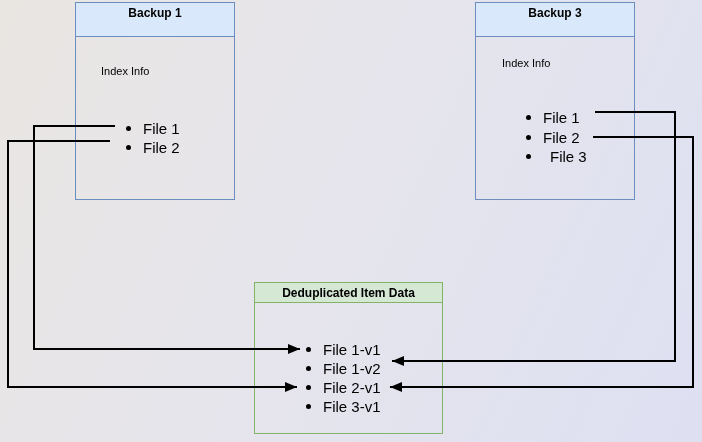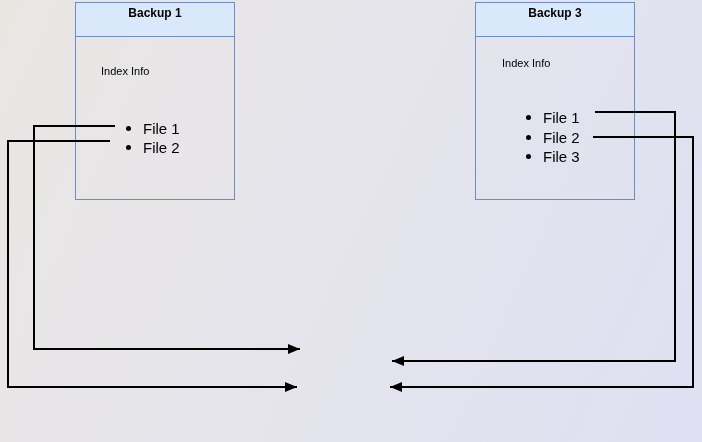--- a/index.html
+++ b/index.html
@@ -98,26 +98,45 @@
     <div class="node-header">Backup 3</div>
     <div class="subtitle" style="left:26px; top:52px;">Index Info</div>
     <div class="li" style="left:50px; top:105px;">
       <span class="dot"></span>
       <span class="li-label">File 1</span>
     </div>
     <div class="li" style="left:50px; top:125px;">
       <span class="dot"></span>
       <span class="li-label">File 2</span>
     </div>
-    <div class="li" style="left:50px; top:144px;">
+    <div class="li" style="left:50px; top:144px;gap:7px;">
       <span class="dot"></span>
       <span class="li-label">File 3</span>
     </div>
   </div>
 
+  <div class="node green" style="left:254px; top:282px; width:189px; height:152px;">
+    <div class="node-header">Deduplicated Item Data</div>
+    <div class="li" style="left:51px; top:57px;">
+      <span class="dot"></span>
+      <span class="li-label">File 1-v1</span>
+    </div>
+    <div class="li" style="left:51px; top:76px;">
+      <span class="dot"></span>
+      <span class="li-label">File 1-v2</span>
+    </div>
+    <div class="li" style="left:51px; top:95px;">
+      <span class="dot"></span>
+      <span class="li-label">File 2-v1</span>
+    </div>
+    <div class="li" style="left:51px; top:114px;">
+      <span class="dot"></span>
+      <span class="li-label">File 3-v1</span>
+    </div>
+  </div>
 
   <svg class="connectors" width="702" height="442" viewBox="0 0 702 442">
     <defs>
       <marker id="arrow" viewBox="0 0 12 10" refX="12" refY="5" markerWidth="12" markerHeight="10" markerUnits="userSpaceOnUse" orient="auto">
         <path d="M0,0 L12,5 L0,10 Z" fill="#000"></path>
       </marker>
     </defs>
     <path class="edge" d="M115,126 H34 V349 H300" marker-end="url(#arrow)"></path>
     <path class="edge" d="M110,141 H8 V387 H297" marker-end="url(#arrow)"></path>
     <path class="edge" d="M595,112 H675 V361 H392" marker-end="url(#arrow)"></path>

